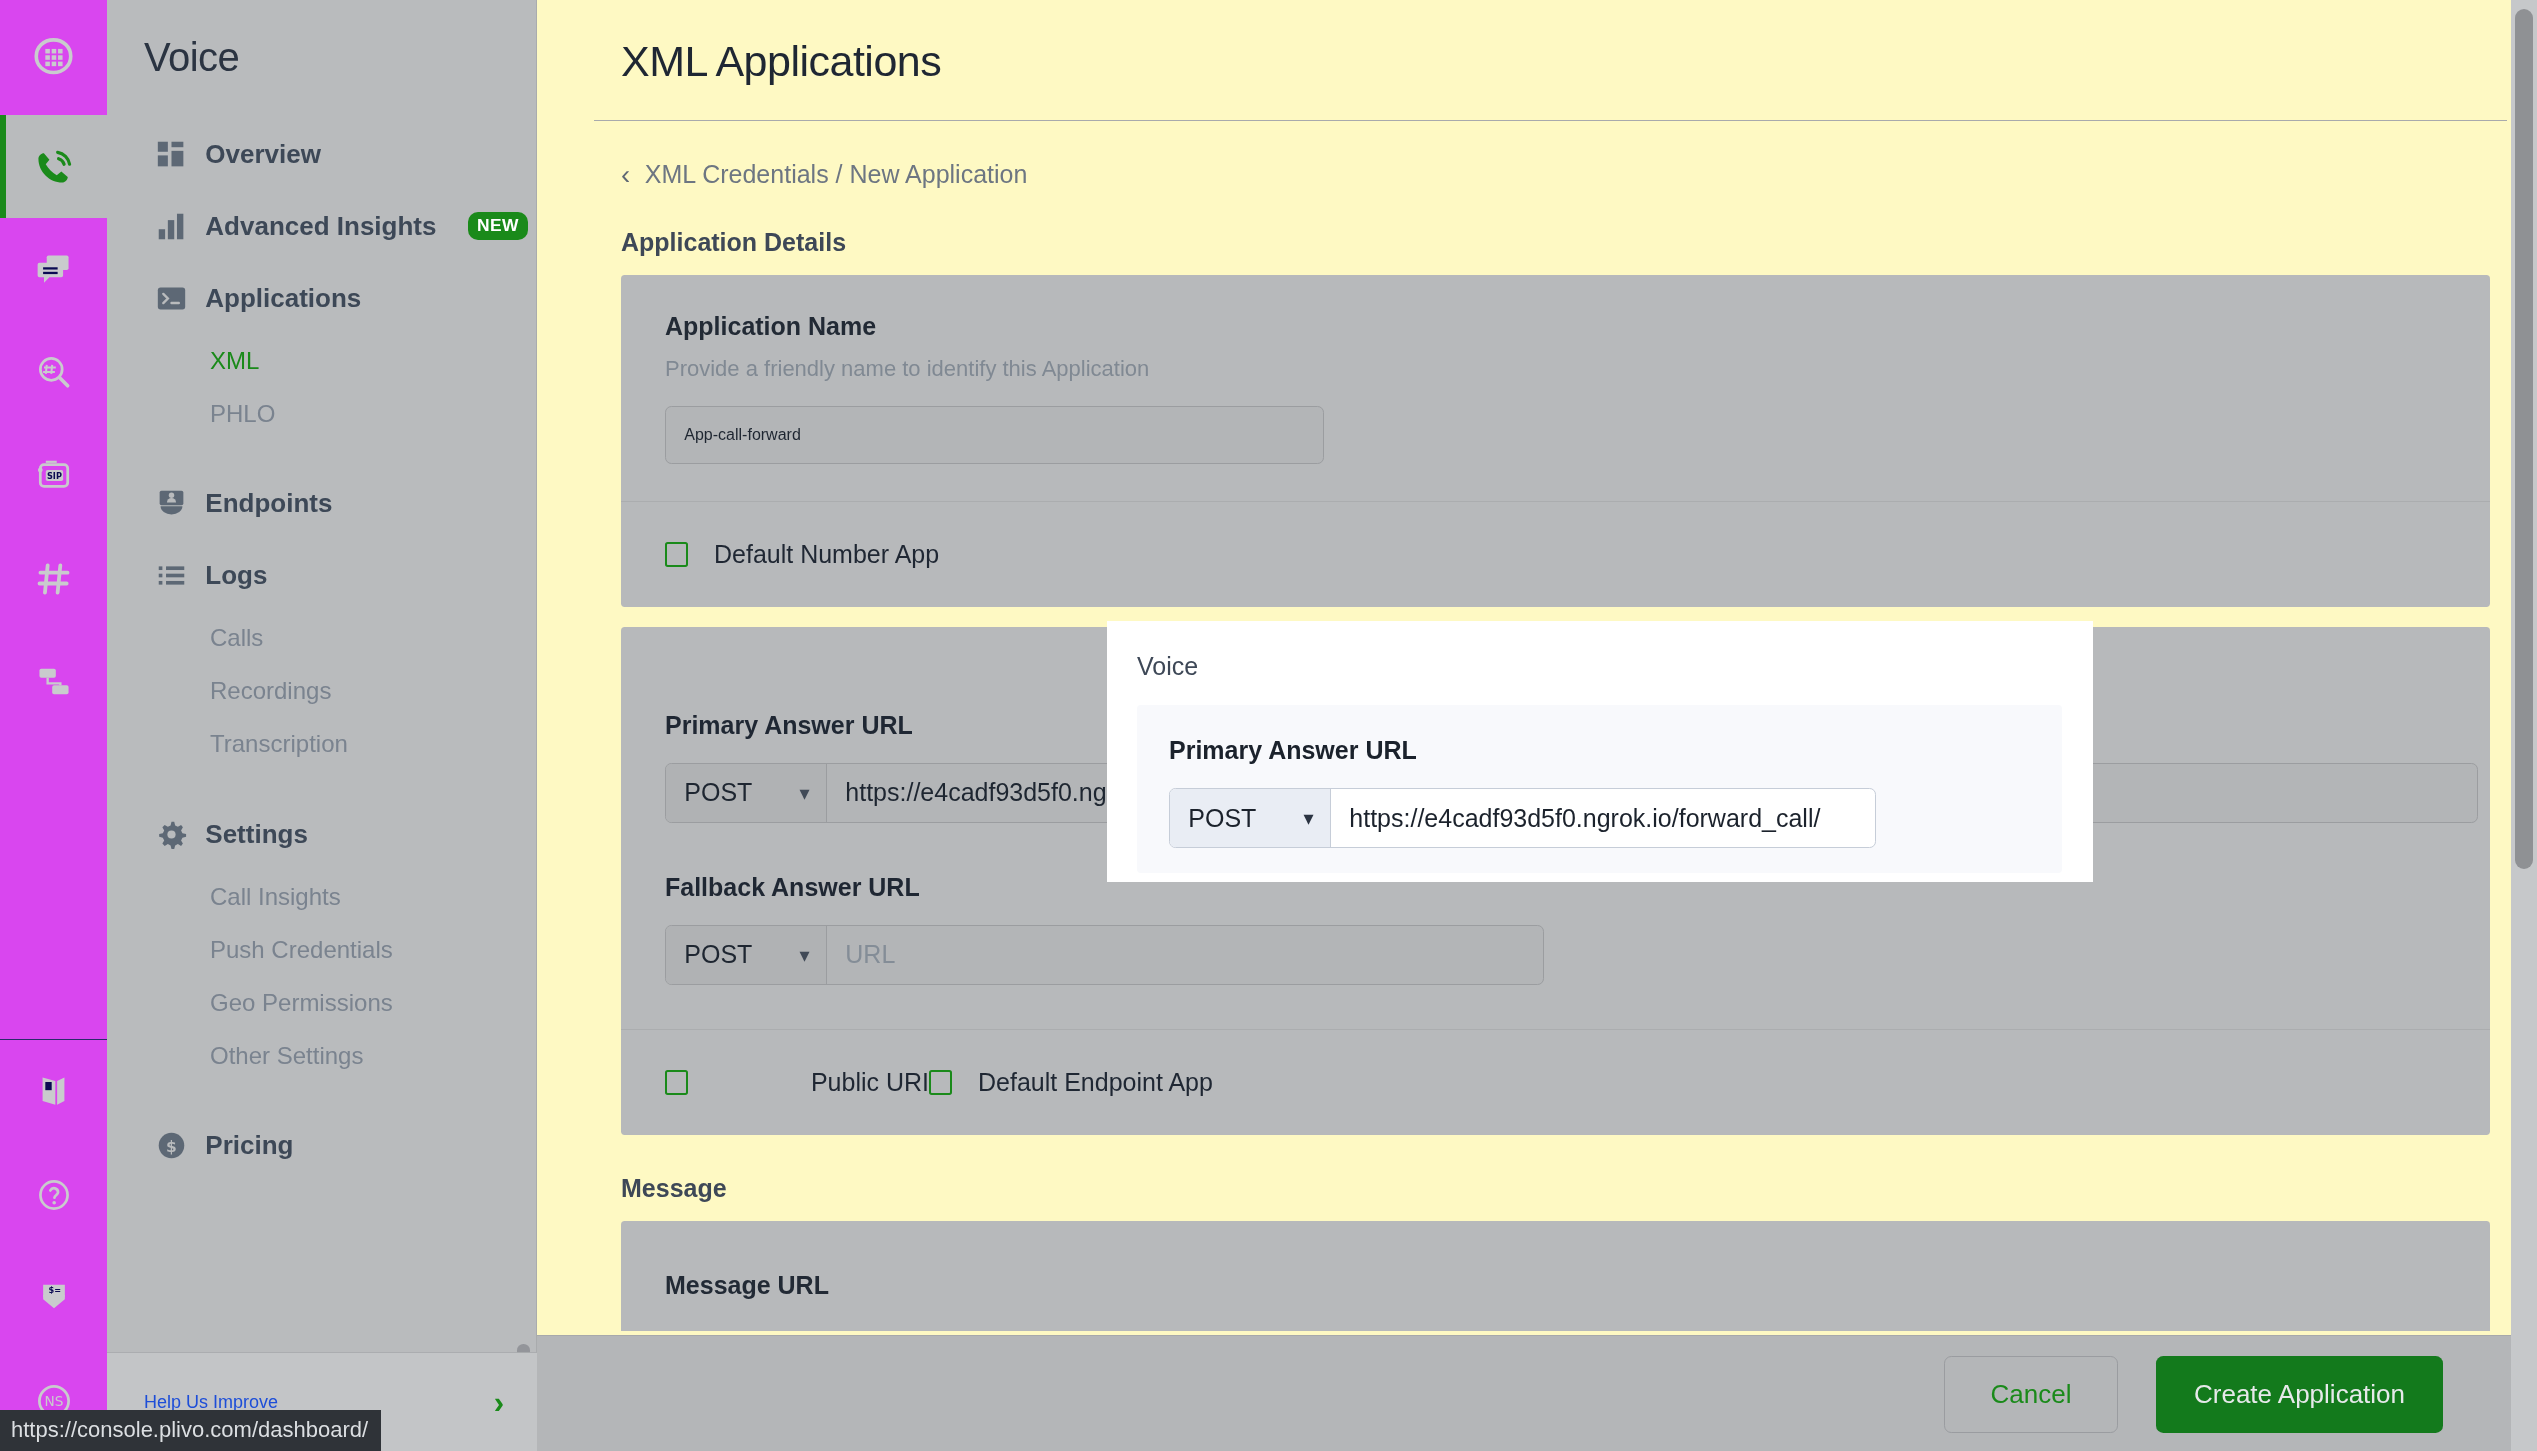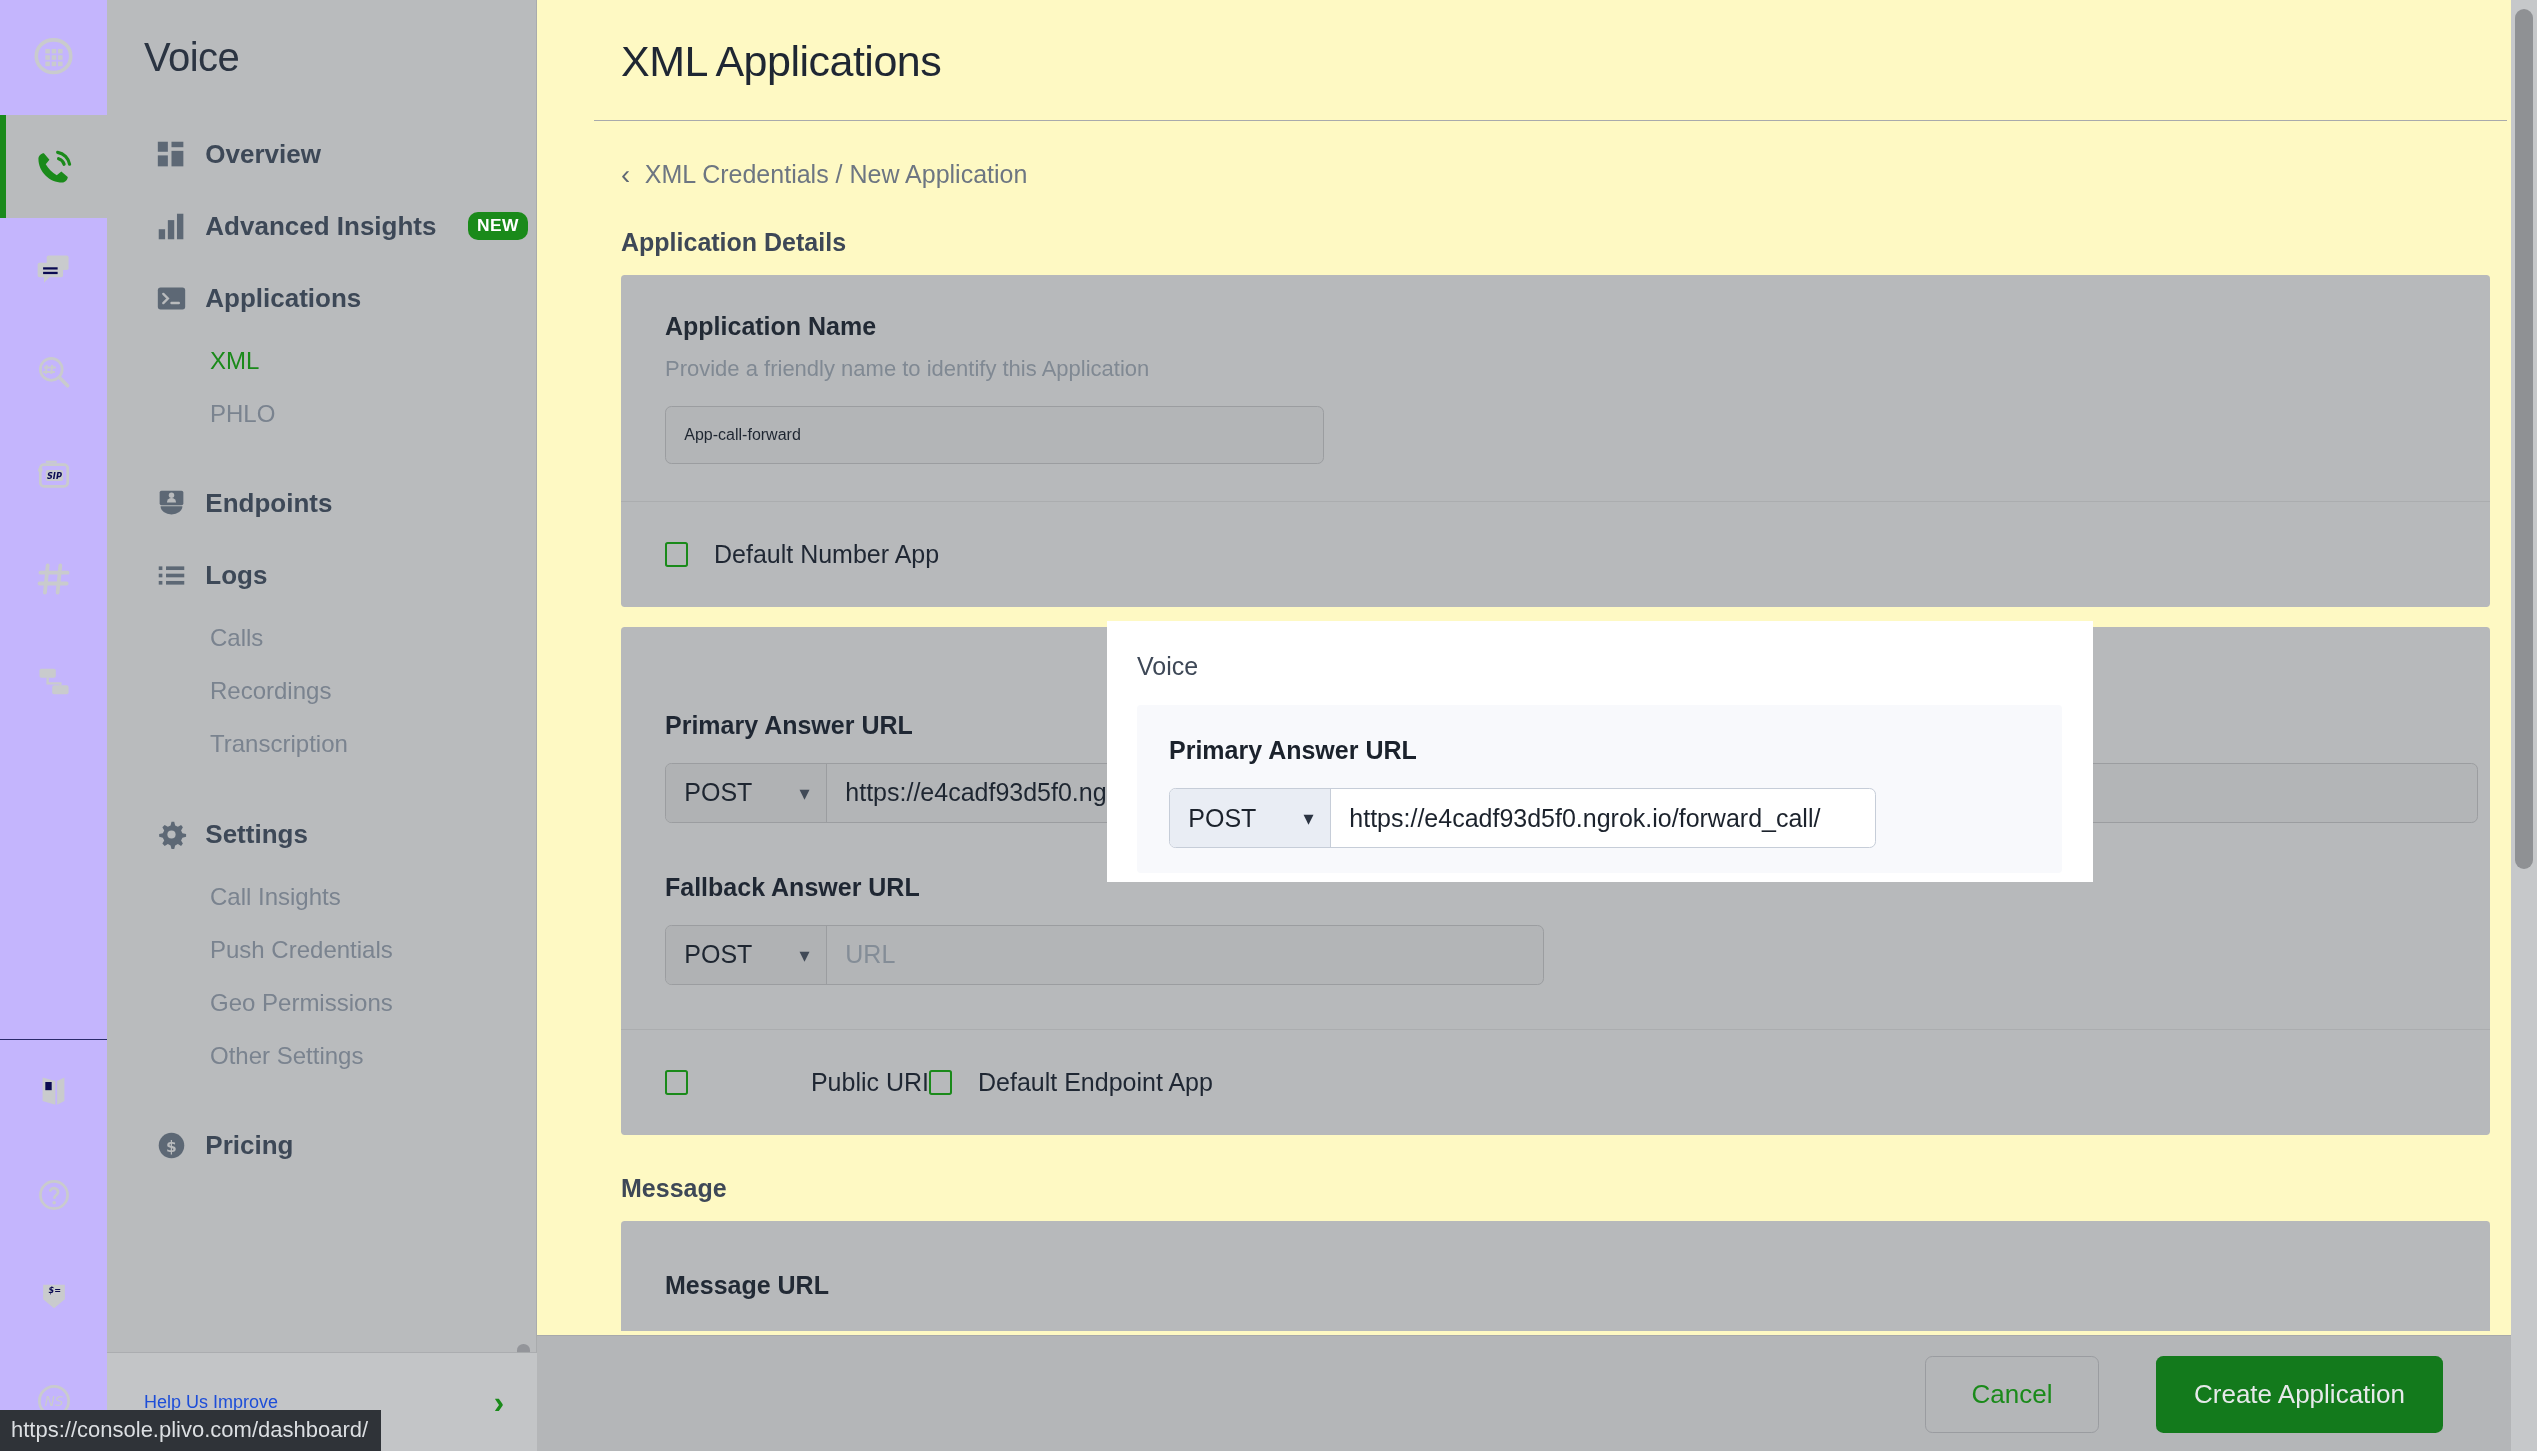--- a/index.html
+++ b/index.html
@@ -7,25 +7,24 @@
     width: 2538px; height: 1452px;
     overflow: hidden;
     font-family: "Liberation Sans", sans-serif;
     background: #b4b6b8;
   }
   .app { position: relative; width: 2538px; height: 1452px; display: flex; }
 
   
   .rail {
     width: 107px; height: 1452px;
-    background: #c4b5fd;
+    background: #d946ef;
     display: flex; flex-direction: column; align-items: center;
     flex: 0 0 107px;
     position: relative;
-    font-style: italic;
   }
   .rail-logo {
     width: 107px; height: 115px;
     display: flex; align-items: center; justify-content: center;
   }
   .rail-item {
     width: 107px; height: 103px;
     display: flex; align-items: center; justify-content: center;
     position: relative;
   }
@@ -181,21 +180,21 @@
   .spot-val {
     flex: 1 1 auto; display: flex; align-items: center; padding: 0 18.3px;
     font-size: 25px; color: #1b222c;
   }
 
   
   .footer {
     position: absolute; left: 0; bottom: 0; width: 100%; height: 117px;
     background: #b4b6b8; border-top: 0.9px solid #a7a9ab;
     display: flex; align-items: center; justify-content: flex-end;
-    padding-right: 95px; gap: 57px; z-index: 30;
+    padding-right: 95px; gap: 38px; z-index: 30;
   }
   .btn-cancel {
     width: 174px; height: 77px; border: 0.9px solid #9a9ca0; border-radius: 7.3px;
     background: transparent; color: #1a8a1a; font-size: 26px;
     display: flex; align-items: center; justify-content: center;
     font-family: "Liberation Sans", sans-serif;
   }
   .btn-create {
     width: 287px; height: 77px; border: none; border-radius: 7.3px;
     background: #137a1c; color: #e6e9ea; font-size: 26px;

